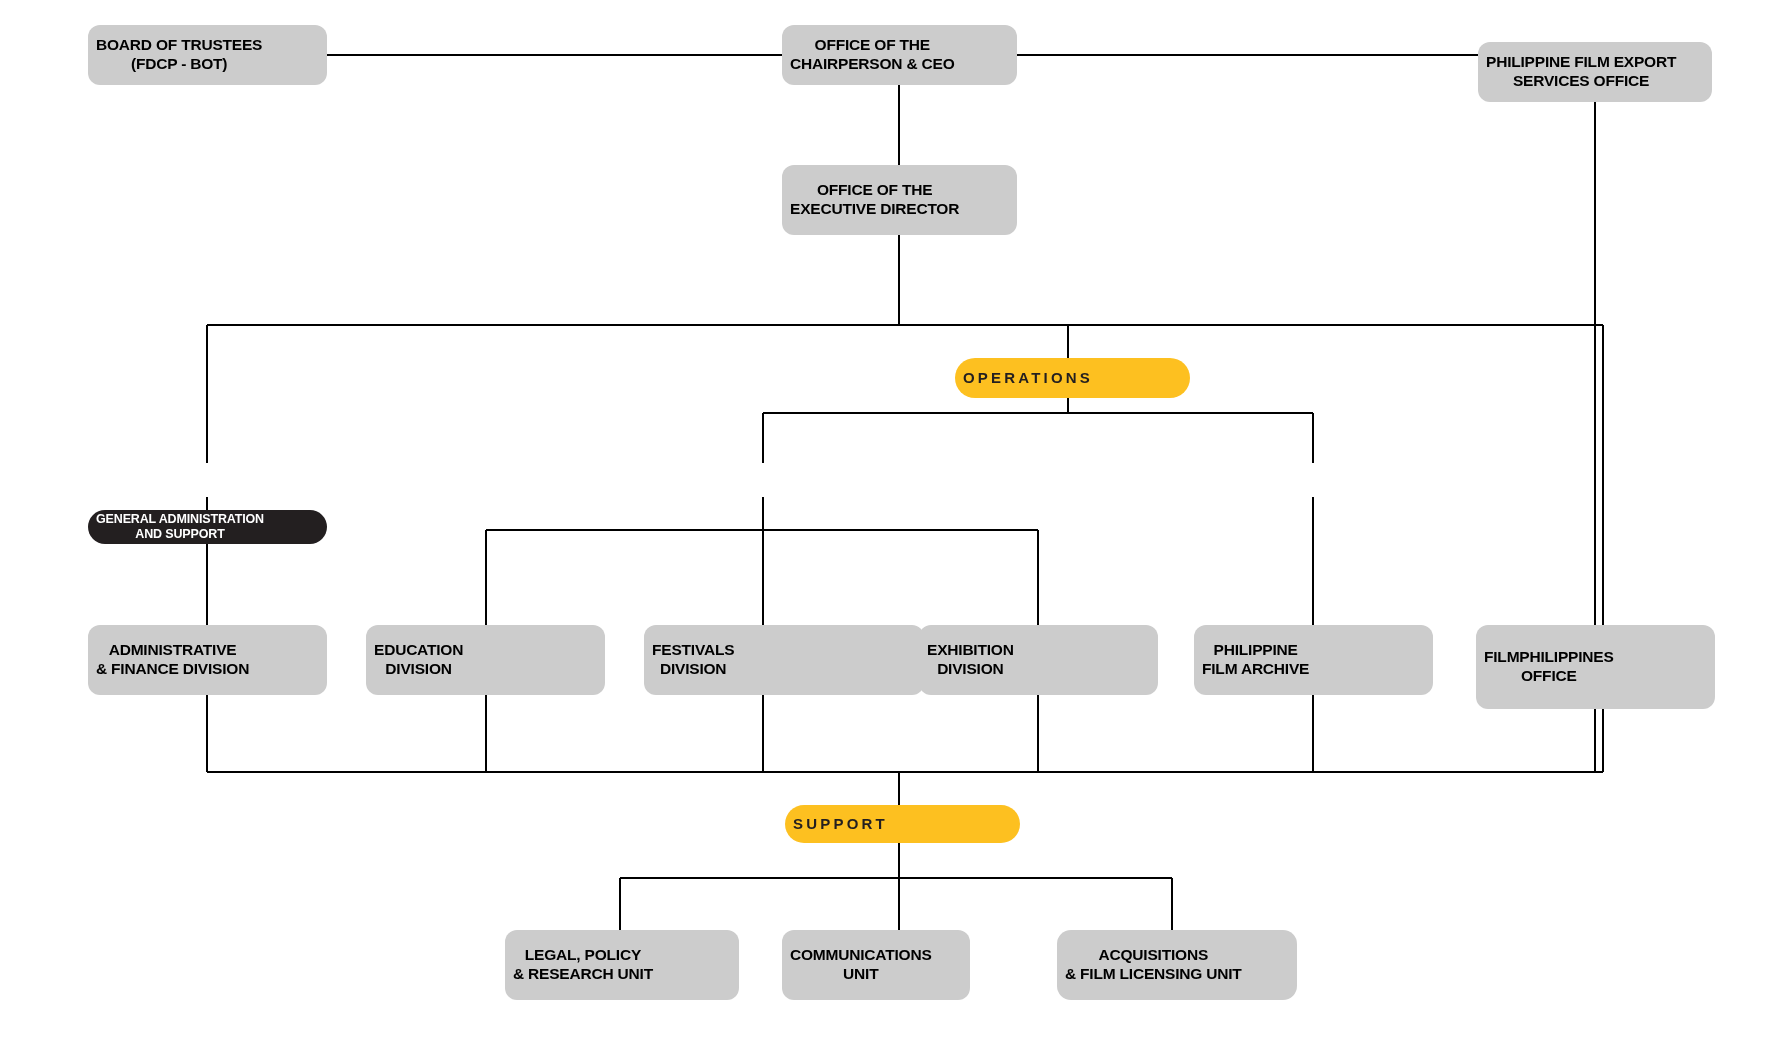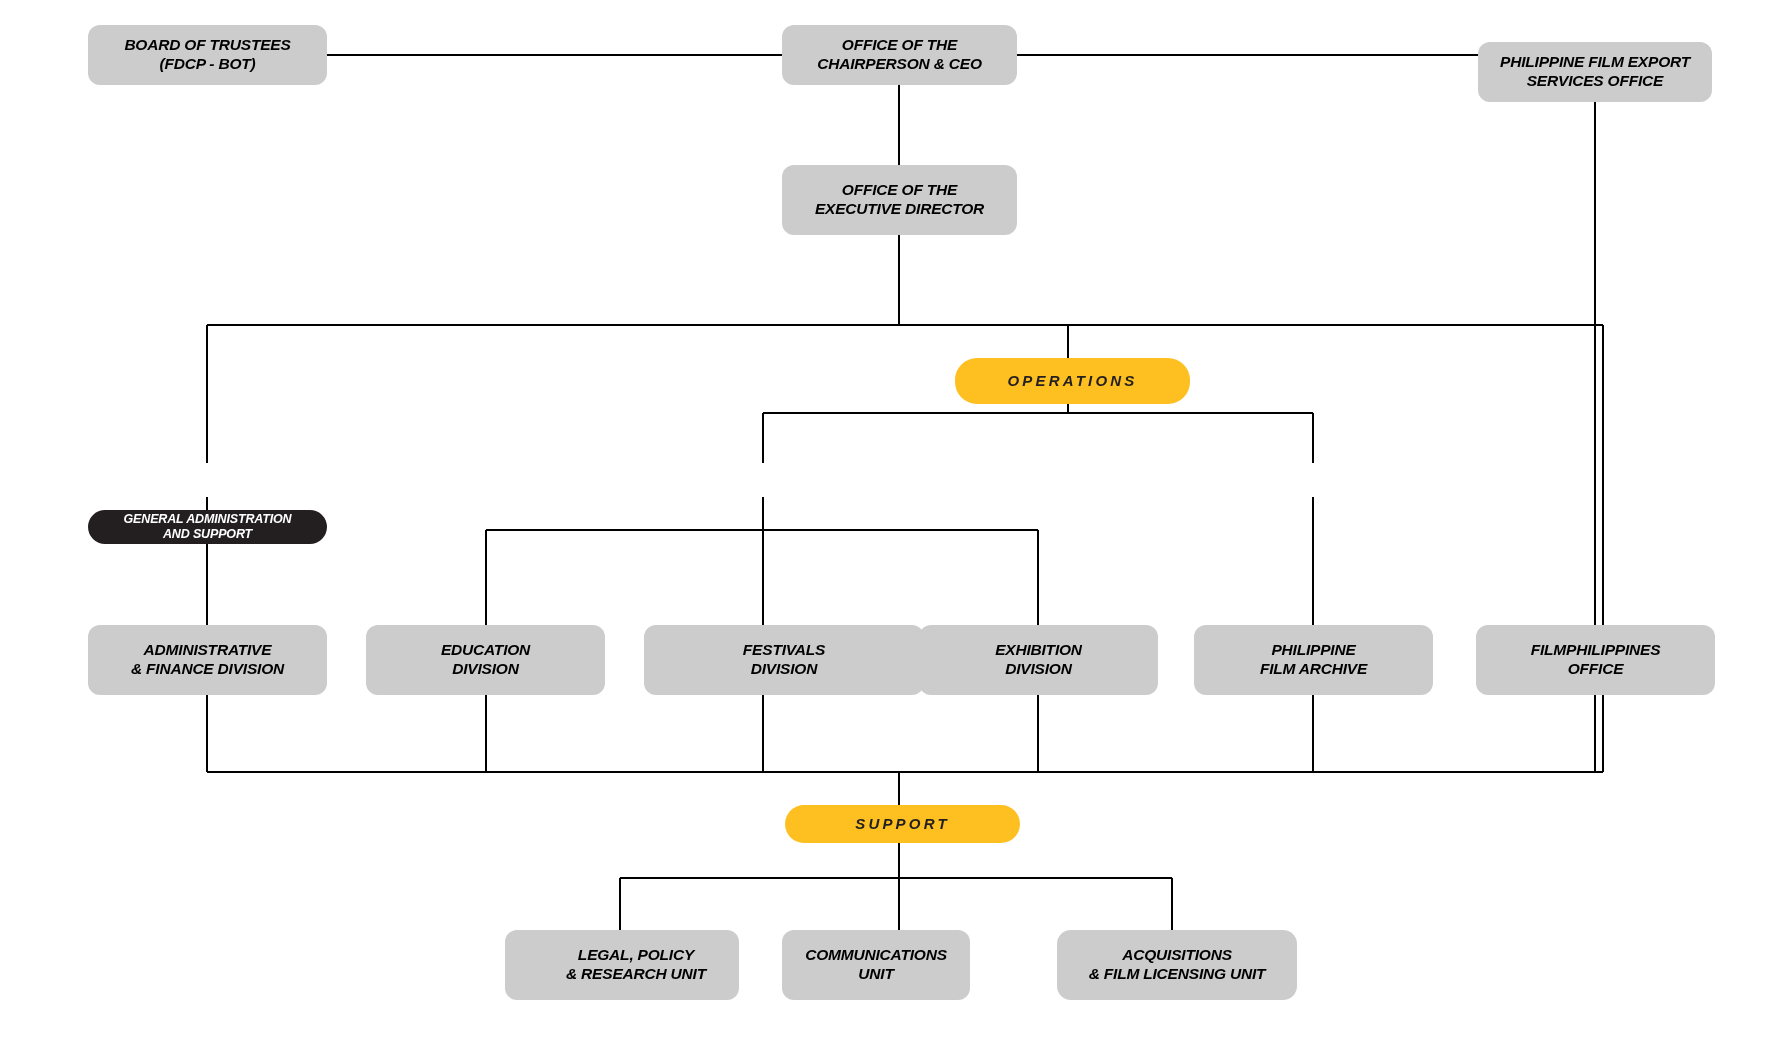--- a/index.html
+++ b/index.html
@@ -25,25 +25,23 @@
     top: 0;
     width: 1792px;
     height: 1059px;
     pointer-events: none;
   }
   .node {
     position: absolute;
     box-sizing: border-box;
     display: flex;
     align-items: center;
-    justify-content: center;
     text-align: center;
     line-height: 1.22;
     z-index: 2;
-    font-style: italic;
   }
   .node-gray {
     background: #cccccc;
     color: #000000;
     border-radius: 12px;
     font-weight: bold;
     font-size: 15.5px;
     letter-spacing: -0.2px;
   }
   .node-dark {
@@ -140,21 +138,21 @@
   <div class="node node-gray" style="left:1478px; top:42px; width:234px; height:60px;">
     <span class="node-label">PHILIPPINE FILM EXPORT
 SERVICES OFFICE</span>
   </div>
 
   <div class="node node-gray" style="left:782px; top:165px; width:235px; height:70px;">
     <span class="node-label">OFFICE OF THE
 EXECUTIVE DIRECTOR</span>
   </div>
 
-  <div class="node node-yellow" style="left:955px; top:358px; width:235px; height:46px;">
+  <div class="node node-yellow" style="left:955px; top:358px; width:235px; height:40px;">
     <span class="node-label">OPERATIONS</span>
   </div>
 
   <div class="node node-dark" style="left:88px; top:463px; width:239px; height:34px;margin-top:47px;">
     <span class="node-label">GENERAL ADMINISTRATION
 AND SUPPORT</span>
   </div>
 
 
 
@@ -176,30 +174,30 @@
   <div class="node node-gray" style="left:919px; top:625px; width:239px; height:70px;">
     <span class="node-label">EXHIBITION
 DIVISION</span>
   </div>
 
   <div class="node node-gray" style="left:1194px; top:625px; width:239px; height:70px;">
     <span class="node-label">PHILIPPINE
 FILM ARCHIVE</span>
   </div>
 
-  <div class="node node-gray" style="left:1476px; top:625px; width:239px; height:70px;">
+  <div class="node node-gray" style="left:1476px; top:625px; width:239px; height:84px;">
     <span class="node-label">FILMPHILIPPINES
 OFFICE</span>
   </div>
 
   <div class="node node-yellow" style="left:785px; top:805px; width:235px; height:38px;">
     <span class="node-label">SUPPORT</span>
   </div>
 
-  <div class="node node-gray" style="left:505px; top:930px; width:234px; height:70px;padding-left:28px;">
+  <div class="node node-gray" style="left:505px; top:930px; width:234px; height:70px;">
     <span class="node-label">LEGAL, POLICY
 &amp; RESEARCH UNIT</span>
   </div>
 
   <div class="node node-gray" style="left:782px; top:930px; width:188px; height:70px;">
     <span class="node-label">COMMUNICATIONS
 UNIT</span>
   </div>
 
   <div class="node node-gray" style="left:1057px; top:930px; width:240px; height:70px;border-radius:14px;">

